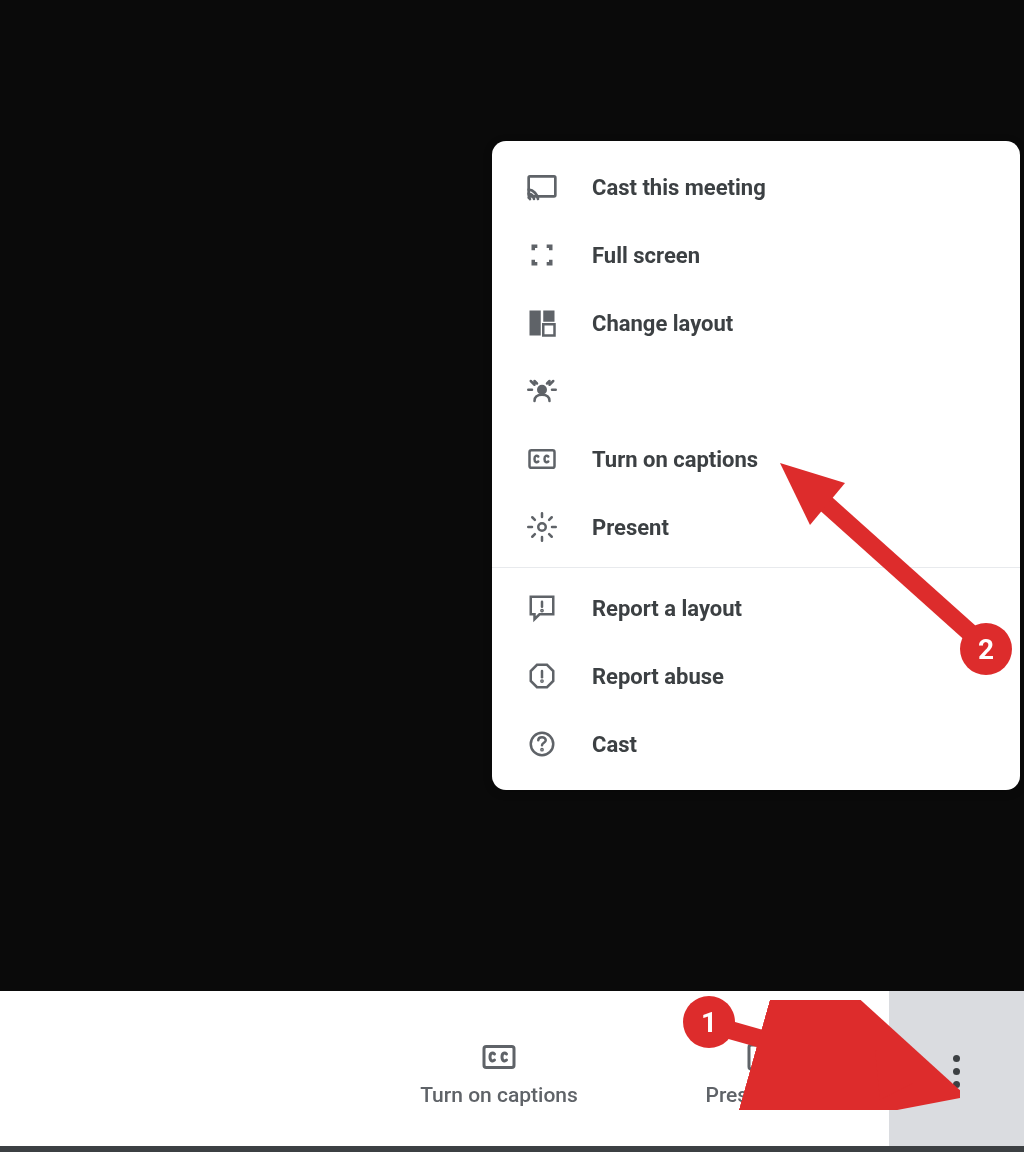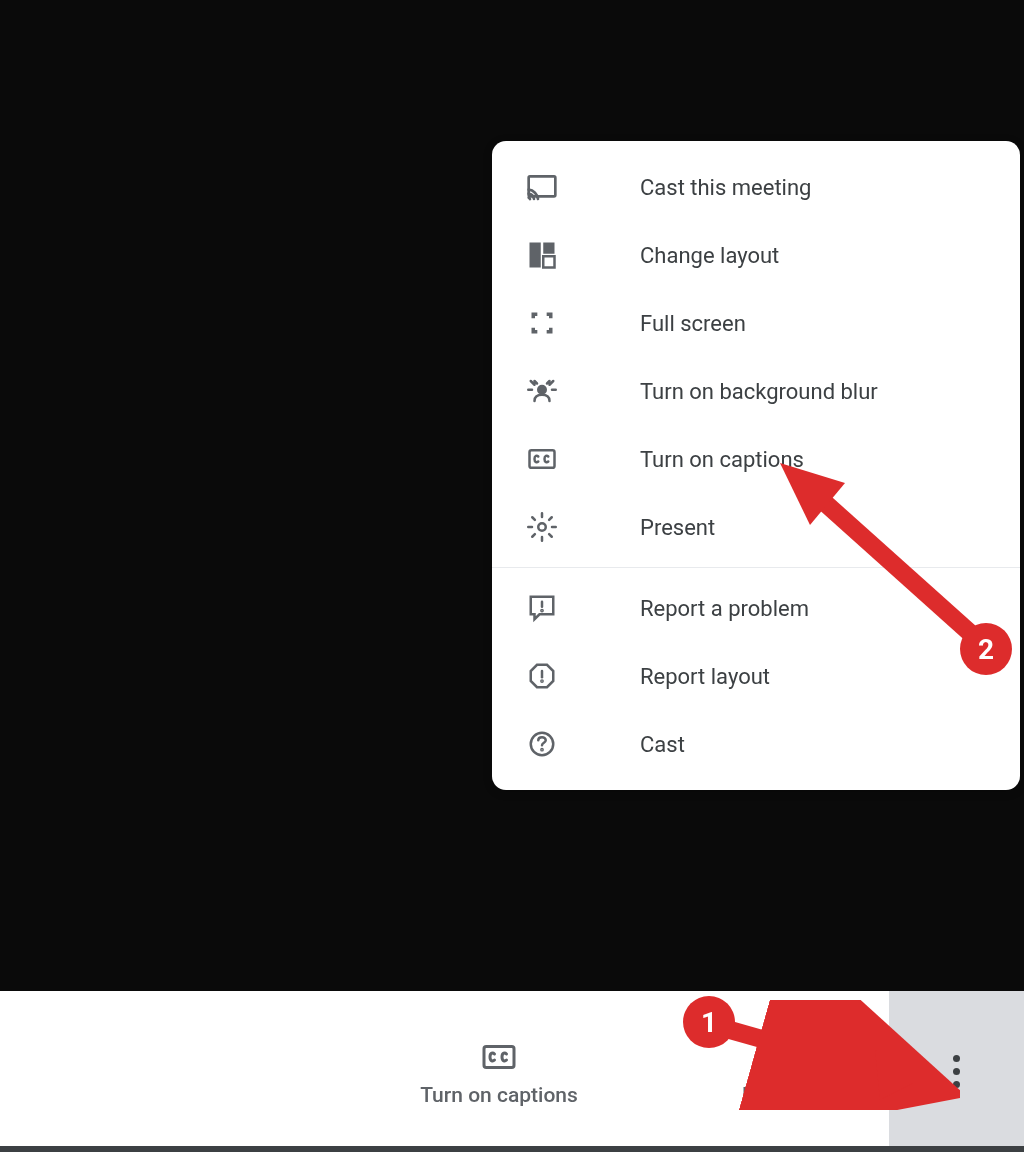--- a/index.html
+++ b/index.html
@@ -38,21 +38,20 @@
       cursor: pointer;
       color: #5f6368;
     }
     
     .bottom-button.captions {
       width: 280px;
     }
     
     .bottom-button.present {
       width: 250px;
-      align-items: flex-end;
     }
     
     .bottom-button .icon-wrap {
       display: flex;
       align-items: center;
       justify-content: center;
       height: 40px;
       margin-bottom: 6px;
     }
     
@@ -110,22 +109,21 @@
       display: flex;
       align-items: center;
       justify-content: center;
       color: #5f6368;
       flex-shrink: 0;
     }
     
     .menu-label {
       font-size: 22px;
       color: #3c4043;
-      font-weight: 400;
-      margin-left: 48px;
+      font-weight: 700;
     }
     
     .menu-divider {
       height: 1px;
       background: #e8eaed;
       margin: 6px 0;
     }
     
     .annotation-badge {
       position: absolute;
@@ -179,47 +177,46 @@
       <svg width="32" height="32" viewBox="0 0 24 24" fill="none" stroke="#5f6368" stroke-width="2">
         <rect x="2" y="4" width="20" height="15" rx="1" fill="none"></rect>
         <path d="M2 14 A8 8 0 0 1 9 21 M2 17 A5 5 0 0 1 6 21 M2 20 A2 2 0 0 1 3 21" fill="none" stroke-linecap="round"></path>
       </svg>
     </span>
     <span class="menu-label">Cast this meeting</span>
   </div>
 
   <div class="menu-item">
     <span class="menu-icon">
+      <svg width="28" height="28" viewBox="0 0 24 24" fill="#5f6368">
+        <path d="M3 3 h5 v3 h-2 v2 h-3 z M16 3 h5 v5 h-3 v-2 h-2 z M3 16 h3 v2 h2 v3 h-5 z M18 16 h3 v5 h-5 v-3 h2 z"></path>
+      </svg>
+    </span>
+    <span class="menu-label">Full screen</span>
+  </div>
+
+  <div class="menu-item">
+    <span class="menu-icon">
       <svg width="30" height="30" viewBox="0 0 24 24" fill="#5f6368">
         <rect x="2" y="2" width="9" height="20"></rect>
         <rect x="13" y="2" width="9" height="9"></rect>
         <rect x="13" y="13" width="9" height="9" fill="none" stroke="#5f6368" stroke-width="2"></rect>
       </svg>
     </span>
     <span class="menu-label">Change layout</span>
   </div>
 
   <div class="menu-item">
     <span class="menu-icon">
-      <svg width="28" height="28" viewBox="0 0 24 24" fill="#5f6368">
-        <path d="M3 3 h5 v3 h-2 v2 h-3 z M16 3 h5 v5 h-3 v-2 h-2 z M3 16 h3 v2 h2 v3 h-5 z M18 16 h3 v5 h-5 v-3 h2 z"></path>
-      </svg>
-    </span>
-    <span class="menu-label">Full screen</span>
-  </div>
-
-  <div class="menu-item">
-    <span class="menu-icon">
       <svg width="30" height="30" viewBox="0 0 24 24" fill="none" stroke="#5f6368" stroke-width="2">
         <circle cx="12" cy="11" r="3" fill="#5f6368"></circle>
         <path d="M6 20 C6 17 8 15 12 15 C16 15 18 17 18 20" stroke-linecap="round" fill="none"></path>
         <path d="M3 4 L6 7 M18 7 L21 4 M4 11 L1 11 M23 11 L20 11 M6 4 L8 6 M16 6 L18 4" stroke-linecap="round"></path>
       </svg>
     </span>
-    <span class="menu-label">Turn on background blur</span>
   </div>
 
   <div class="menu-item">
     <span class="menu-icon">
       <svg width="30" height="30" viewBox="0 0 24 24" fill="none" stroke="#5f6368" stroke-width="2">
         <rect x="2" y="5" width="20" height="14" rx="1.5"></rect>
         <path d="M9 10 C8 9 6 9 6 12 C6 15 8 15 9 14 M17 10 C16 9 14 9 14 12 C14 15 16 15 17 14" stroke-linecap="round"></path>
       </svg>
     </span>
     <span class="menu-label">Turn on captions</span>
@@ -238,32 +235,32 @@
   <div class="menu-divider"></div>
 
   <div class="menu-item">
     <span class="menu-icon">
       <svg width="30" height="30" viewBox="0 0 24 24" fill="none" stroke="#5f6368" stroke-width="2">
         <path d="M3 3 h18 v14 h-11 l-4 4 v-4 h-3 z"></path>
         <line x1="12" y1="7" x2="12" y2="11" stroke-linecap="round"></line>
         <circle cx="12" cy="14" r="0.5" fill="#5f6368"></circle>
       </svg>
     </span>
-    <span class="menu-label">Report a problem</span>
+    <span class="menu-label">Report a layout</span>
   </div>
 
   <div class="menu-item">
     <span class="menu-icon">
       <svg width="30" height="30" viewBox="0 0 24 24" fill="none" stroke="#5f6368" stroke-width="2">
         <path d="M8 3 L16 3 L21 8 L21 16 L16 21 L8 21 L3 16 L3 8 Z"></path>
         <line x1="12" y1="8" x2="12" y2="13" stroke-linecap="round"></line>
         <circle cx="12" cy="16" r="0.5" fill="#5f6368"></circle>
       </svg>
     </span>
-    <span class="menu-label">Report layout</span>
+    <span class="menu-label">Report abuse</span>
   </div>
 
   <div class="menu-item">
     <span class="menu-icon">
       <svg width="30" height="30" viewBox="0 0 24 24" fill="none" stroke="#5f6368" stroke-width="2">
         <circle cx="12" cy="12" r="9"></circle>
         <path d="M9 9 C9 7 10.5 6.5 12 6.5 C13.5 6.5 15 7.5 15 9 C15 11 12 11 12 13" stroke-linecap="round" fill="none"></path>
         <circle cx="12" cy="16.5" r="0.5" fill="#5f6368"></circle>
       </svg>
     </span>

